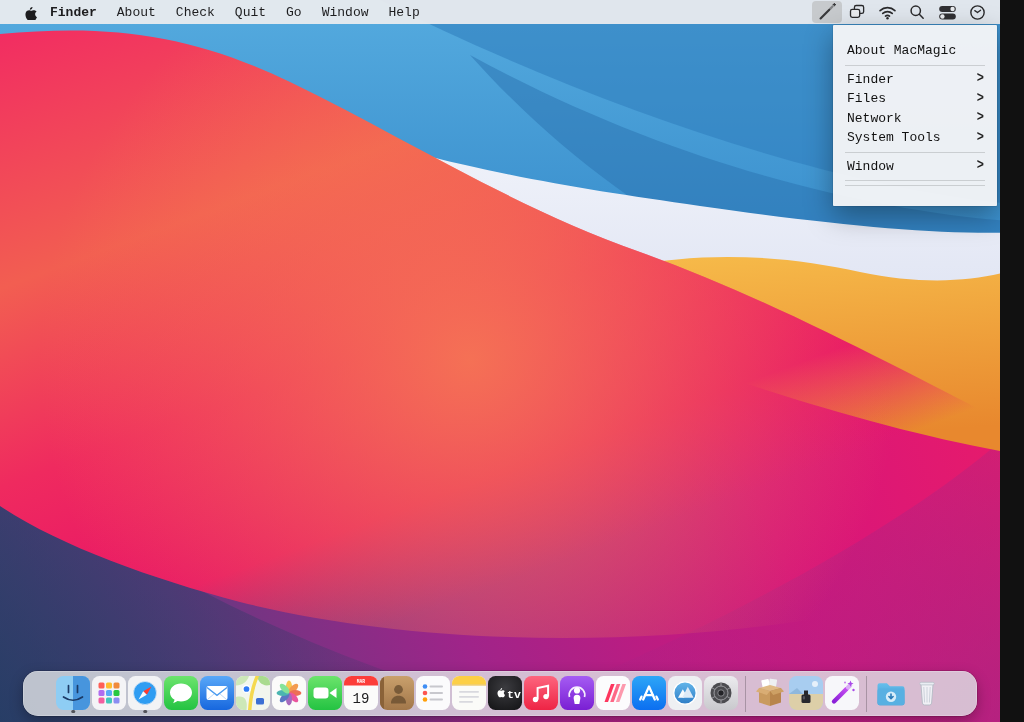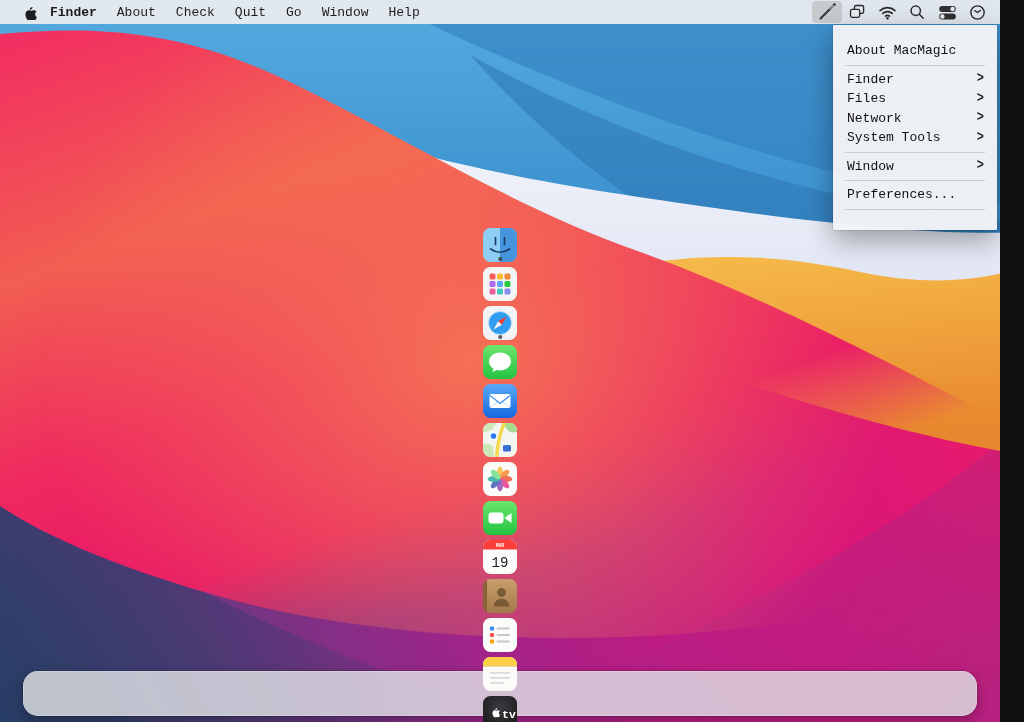--- a/index.html
+++ b/index.html
@@ -29,21 +29,21 @@
   .mi{height:19.5px;display:flex;align-items:center;justify-content:space-between;
     padding:0 13px 0 14px;cursor:default;}
   .mi .chev{font-size:12px;font-weight:600;color:#222;transform:scaleY(1.15);}
   .msep{height:1px;background:rgba(0,0,0,0.14);margin:4px 12px;}
 
   
   #dock{position:absolute;left:50%;transform:translateX(-50%);bottom:6px;
     width:954px;height:45px;border-radius:15px;
     background:rgba(222,224,228,0.82);
     box-shadow:0 0 0 0.5px rgba(0,0,0,0.25), inset 0 0 0 0.5px rgba(255,255,255,0.45), 0 5px 14px rgba(0,0,0,0.28);
-    display:flex;align-items:center;justify-content:center;gap:2px;padding:8px 7px;box-sizing:border-box;flex-direction:column;}
+    display:flex;align-items:center;justify-content:center;gap:2px;padding:8px 7px;box-sizing:border-box;}
   .dock-item{width:34px;height:41px;position:relative;display:flex;align-items:flex-start;justify-content:center;padding-top:3px;box-sizing:border-box;}
   .dock-item svg{display:block;}
   .tile{border-radius:7.5px;overflow:hidden;}
   .dot{position:absolute;bottom:1px;left:50%;transform:translateX(-50%);
     width:3.5px;height:3.5px;border-radius:50%;background:rgba(55,55,60,0.8);}
   .ddiv{width:1px;height:36px;background:rgba(0,0,0,0.22);margin:0 5px;align-self:center;}
 </style>
 </head>
 <body>
 
@@ -183,23 +183,20 @@
     <div class="mi">
         <span>System Tools</span>
         <span class="chev">&gt;</span>
       </div>
     <div class="msep"></div>
     <div class="mi">
         <span>Window</span>
         <span class="chev">&gt;</span>
       </div>
     <div class="msep"></div>
-    <div class="mi">
-        <span>Preferences...</span>
-      </div>
     <div class="msep"></div>
   </div>
 
   <div id="dock">
 
     <div class="dock-item">
       <svg class="tile" width="34" height="34" viewBox="0 0 34 34">
         <rect width="34" height="34" fill="#8ecdf4"></rect>
           <rect x="17" width="17" height="34" fill="#4795dd"></rect>
         <path d="M12.5 9.5 v7 M21.5 9.5 v7" stroke="#1b3a66" stroke-width="1.7" stroke-linecap="round" fill="none"></path>

